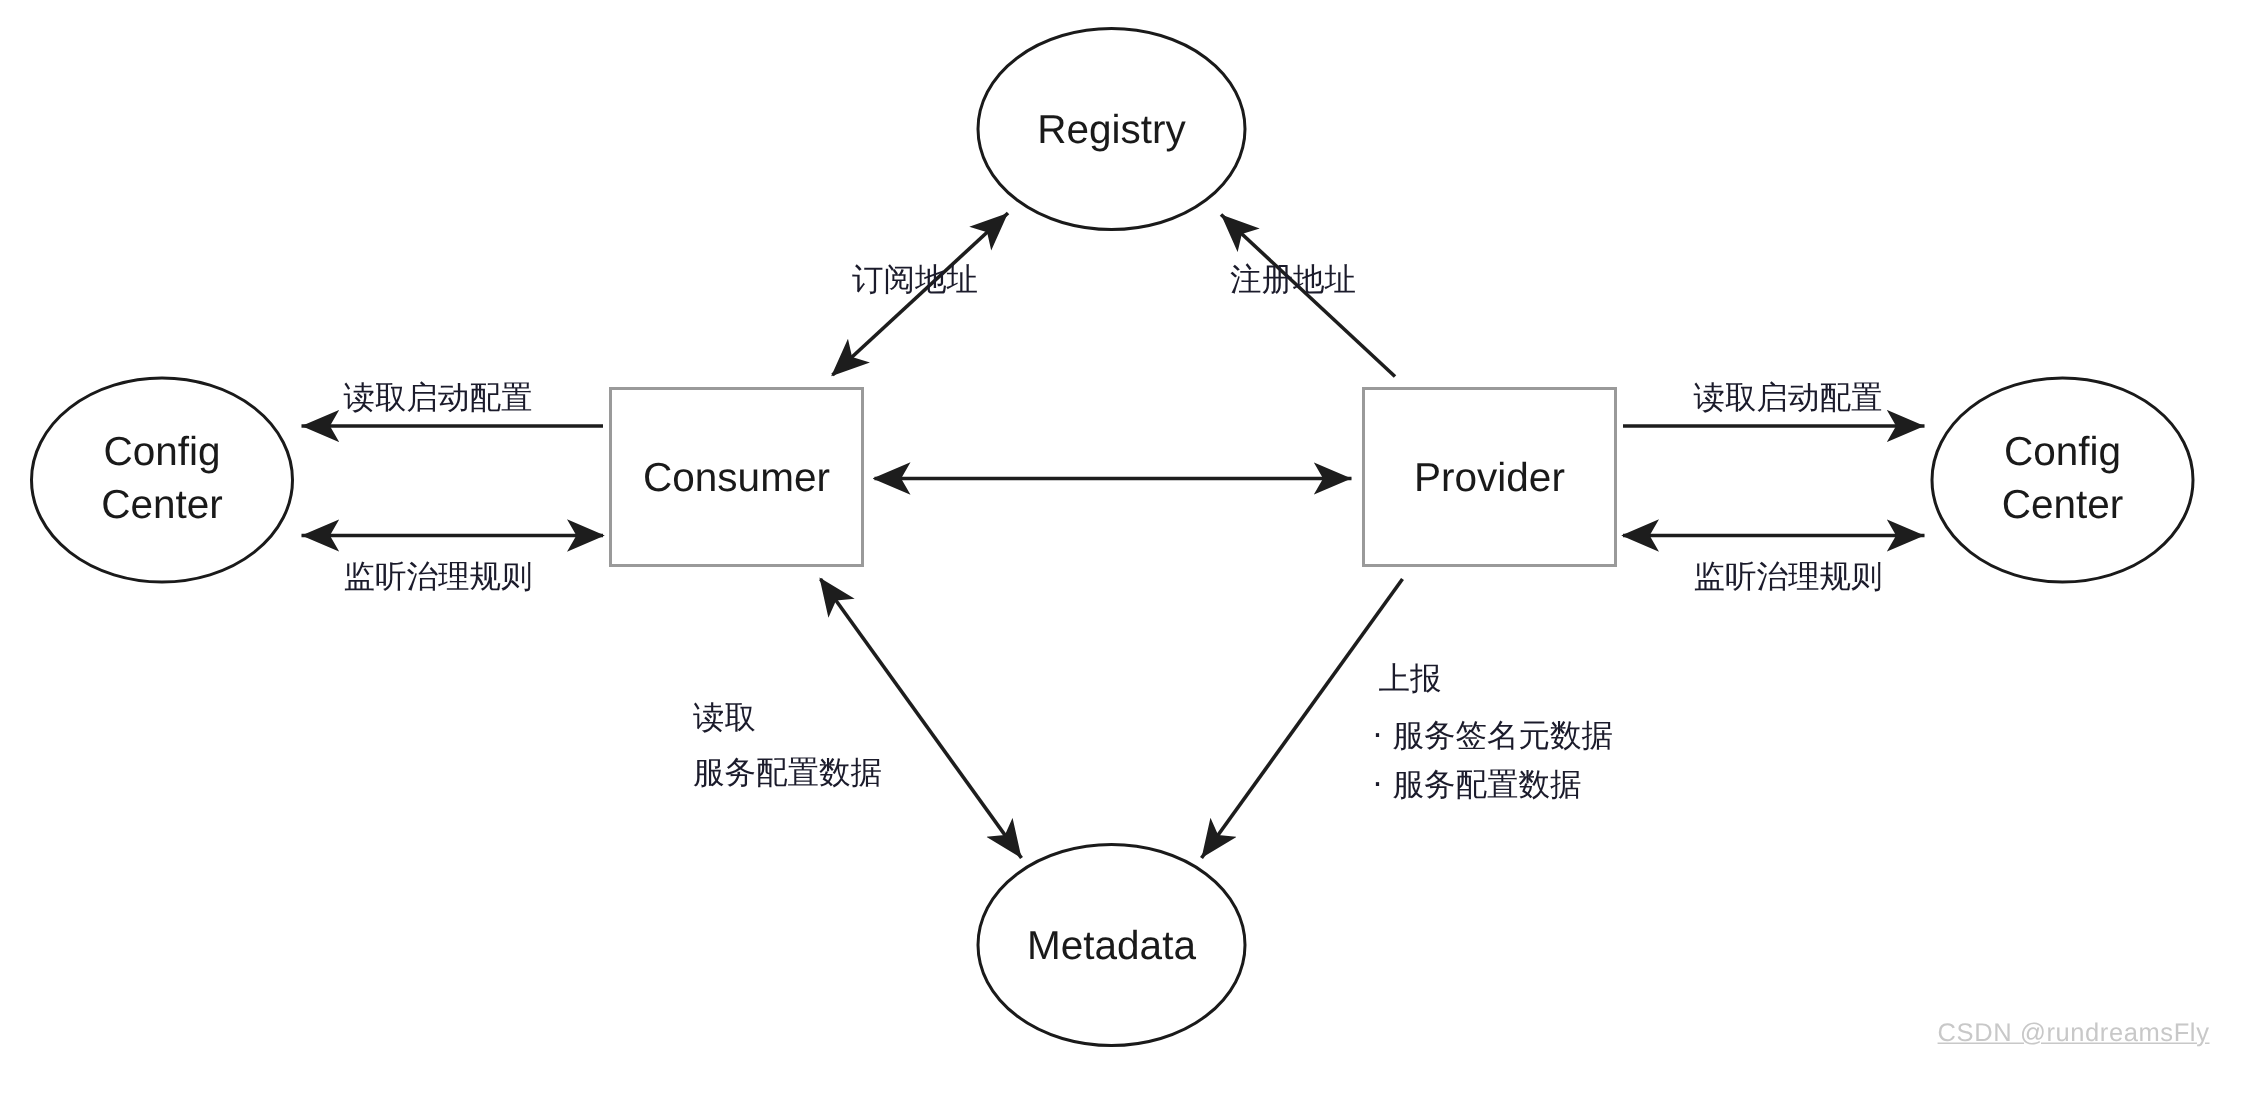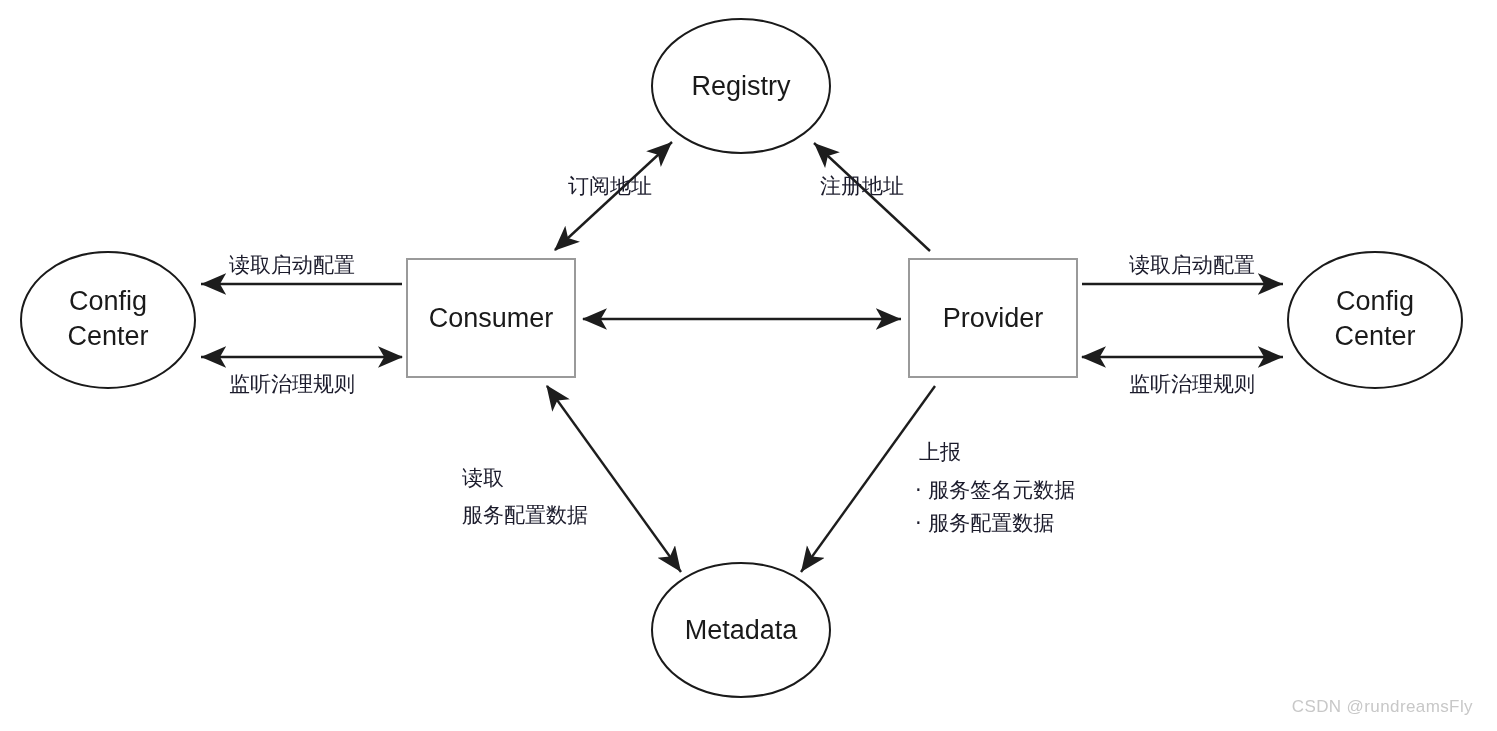--- a/index.html
+++ b/index.html
@@ -53,26 +53,27 @@
     font-family: "DejaVu Sans", "Liberation Sans", sans-serif;
     font-size: 21px;
     fill: #1b1b2b;
     white-space: pre;
   }
   .edge-label.mid { text-anchor: middle; }
   .edge-label.start { text-anchor: start; }
   .watermark-text {
     position: absolute;
     right: 24px;
-    bottom: 14px;
+    bottom: 32px;
     font-family: "Liberation Sans", "DejaVu Sans", sans-serif;
     font-size: 17px;
     color: #c8c8c8;
     letter-spacing: 0.4px;
     user-select: none;
+    text-decoration: underline;
   }
 </style>
 </head>
 <body>
 
 <div id="diagram-canvas">
 
   <svg id="diagram-svg" viewBox="0 0 1497 731">
     <defs>
       <marker id="arrowEnd" markerWidth="13" markerHeight="13" refX="10.5" refY="4.5" orient="auto" markerUnits="strokeWidth">

